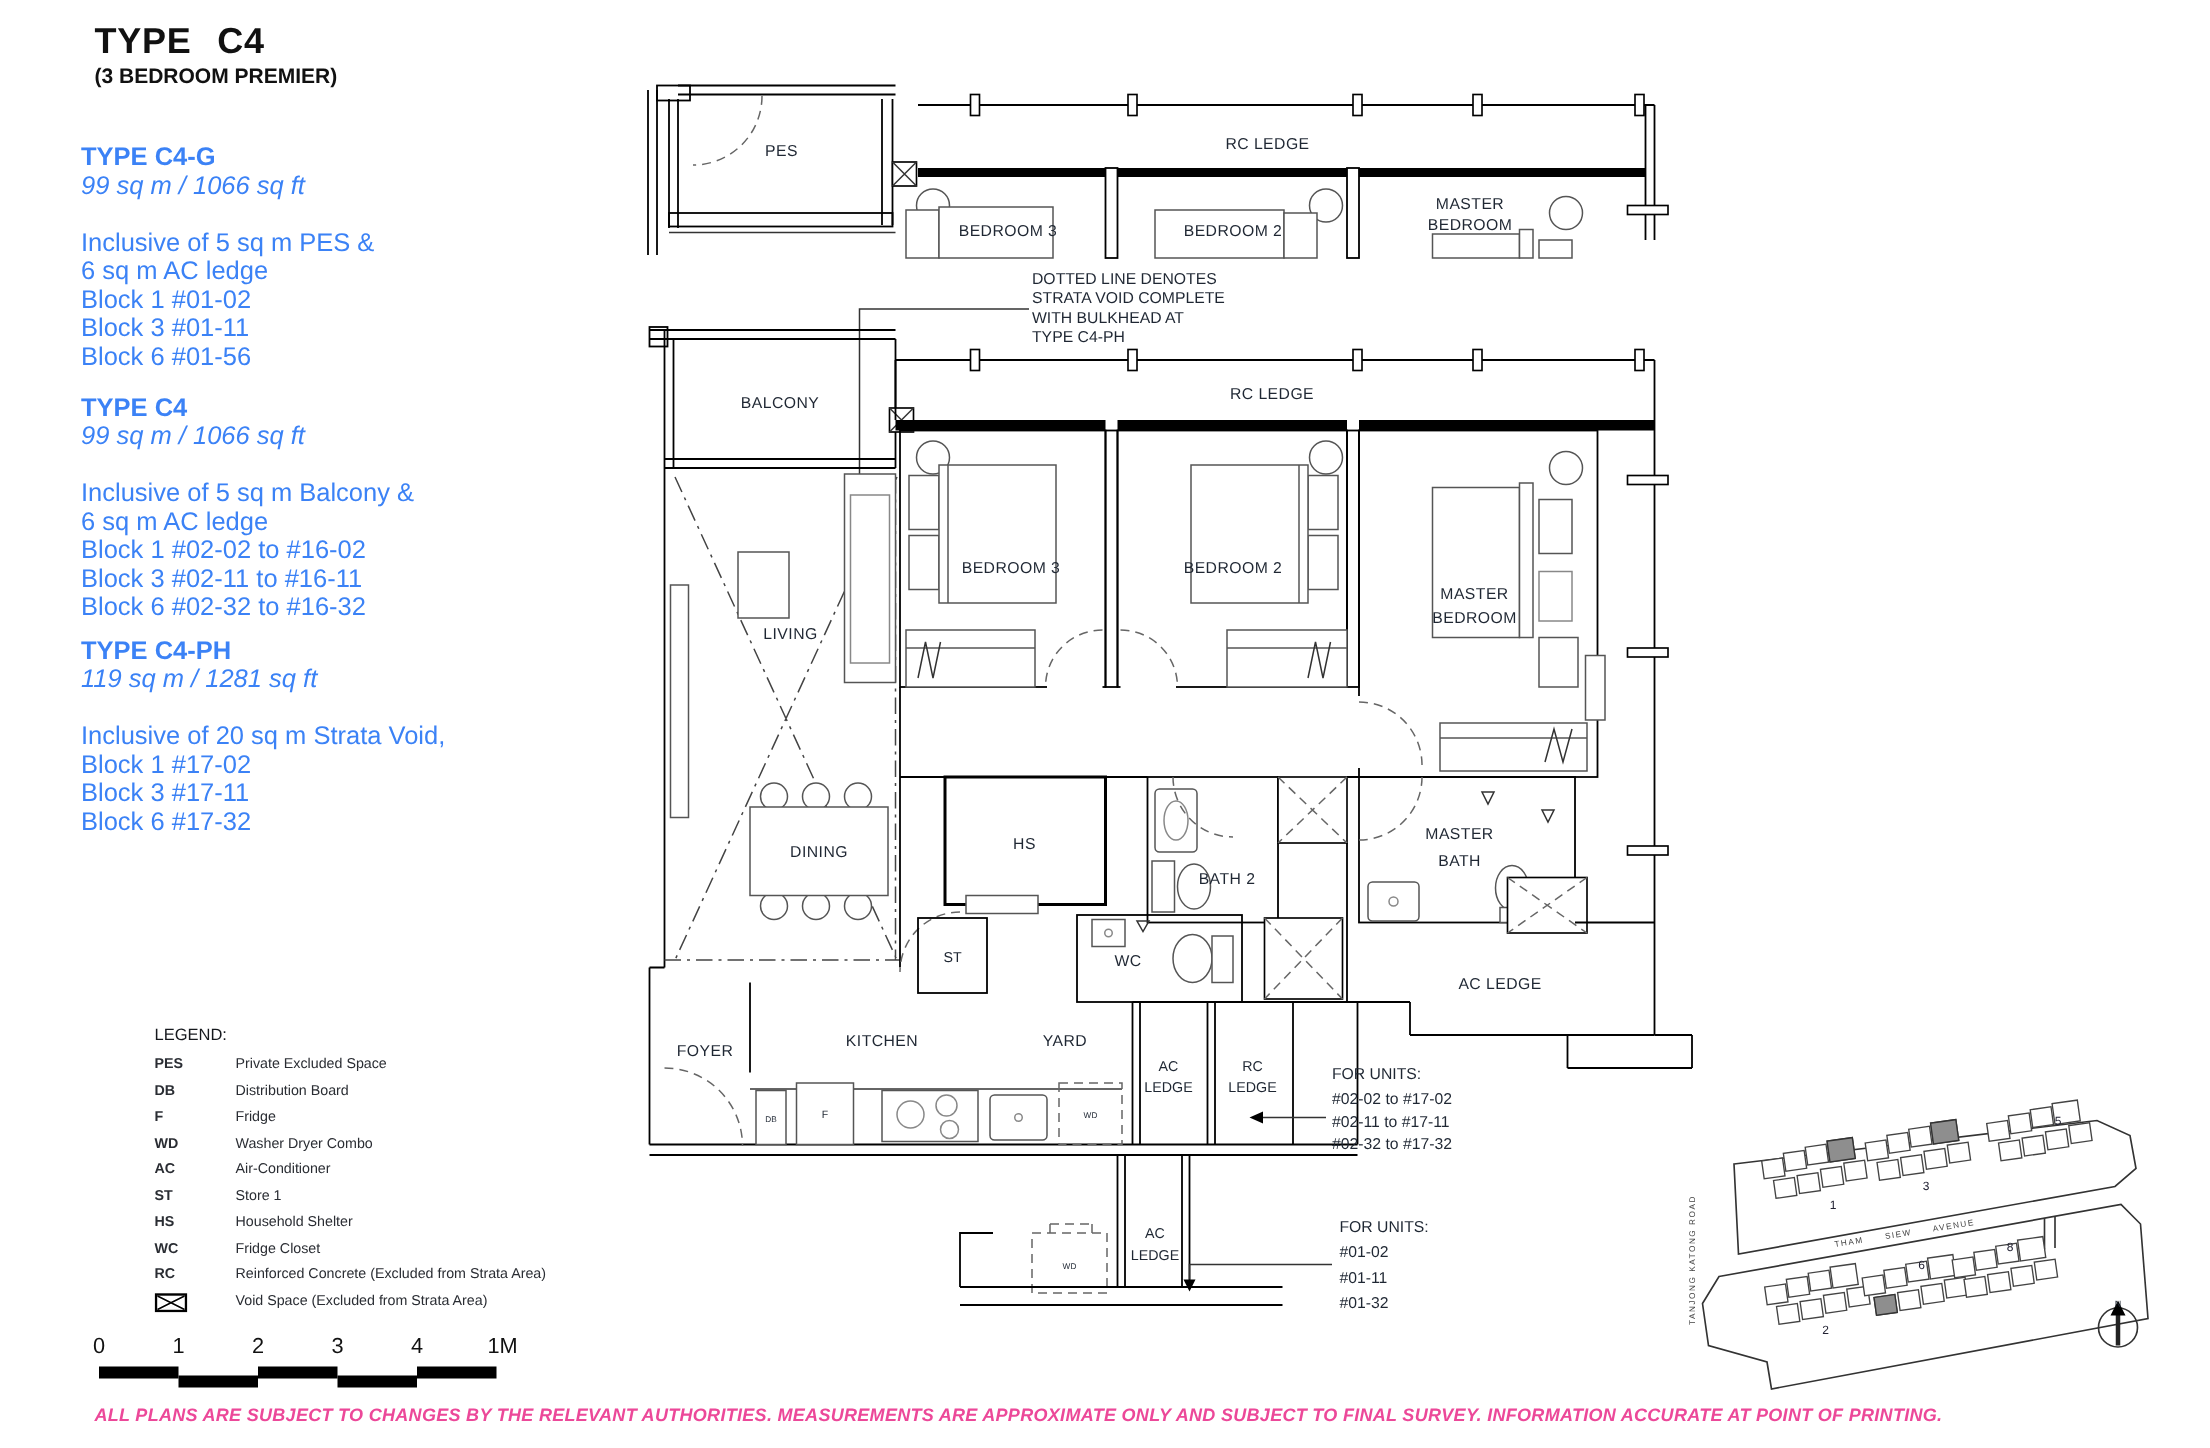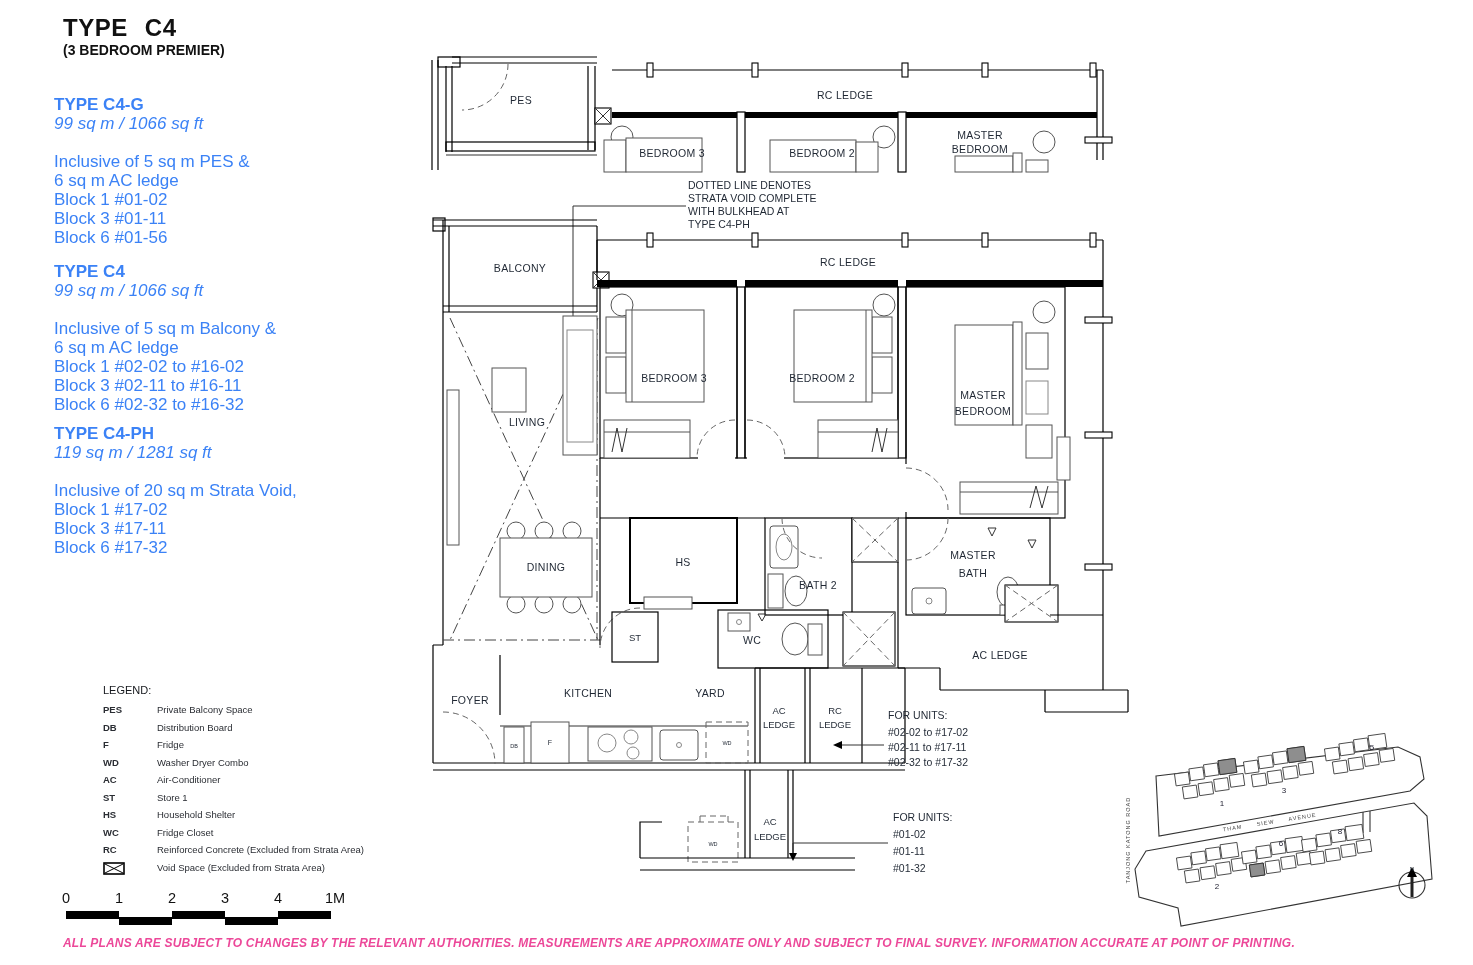--- a/index.html
+++ b/index.html
@@ -72,21 +72,21 @@
   <div>Inclusive of 20 sq m Strata Void,</div>
   <div>Block 1 #17-02</div>
   <div>Block 3 #17-11</div>
   <div>Block 6 #17-32</div>
 </div>
 
 <div class="abs legend">
   <div class="lg-head">LEGEND:</div>
   <div class="lg-row">
       <span class="lg-abbr">PES</span>
-      <span class="lg-desc">Private Balcony Space</span>
+      <span class="lg-desc">Private Excluded Space</span>
     </div>
   <div class="lg-row">
       <span class="lg-abbr">DB</span>
       <span class="lg-desc">Distribution Board</span>
     </div>
   <div class="lg-row">
       <span class="lg-abbr">F</span>
       <span class="lg-desc">Fridge</span>
     </div>
   <div class="lg-row">

